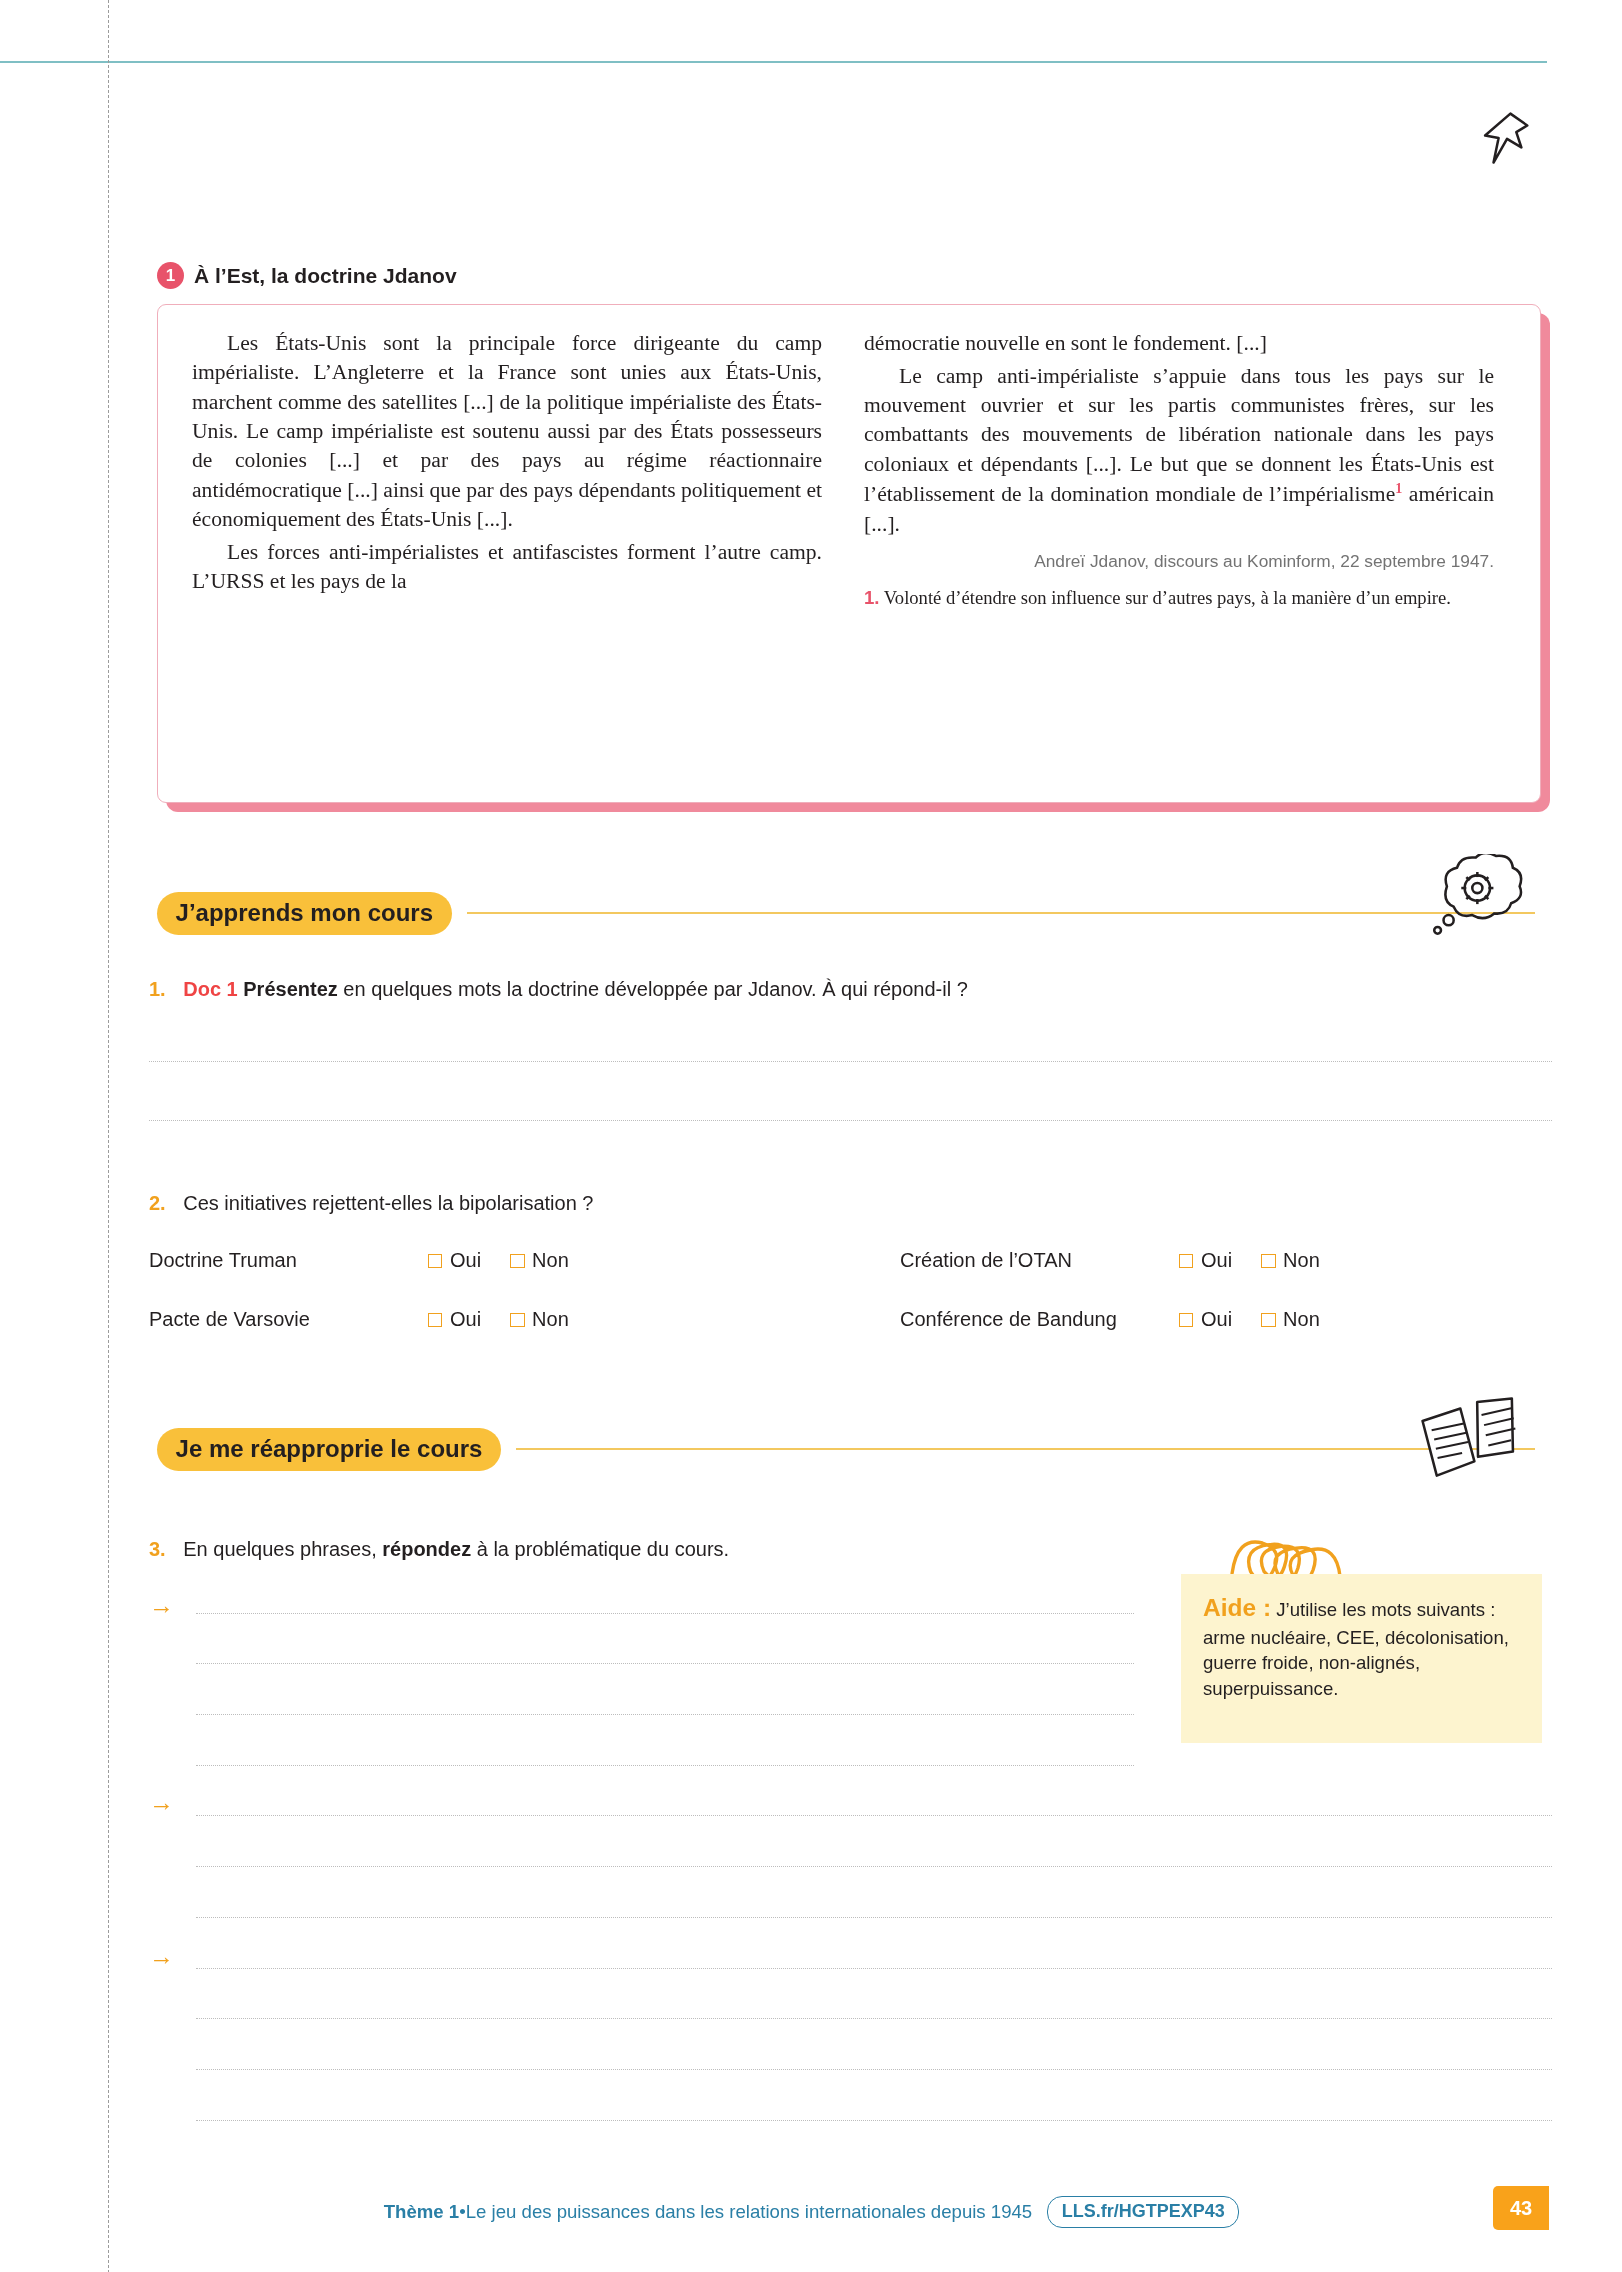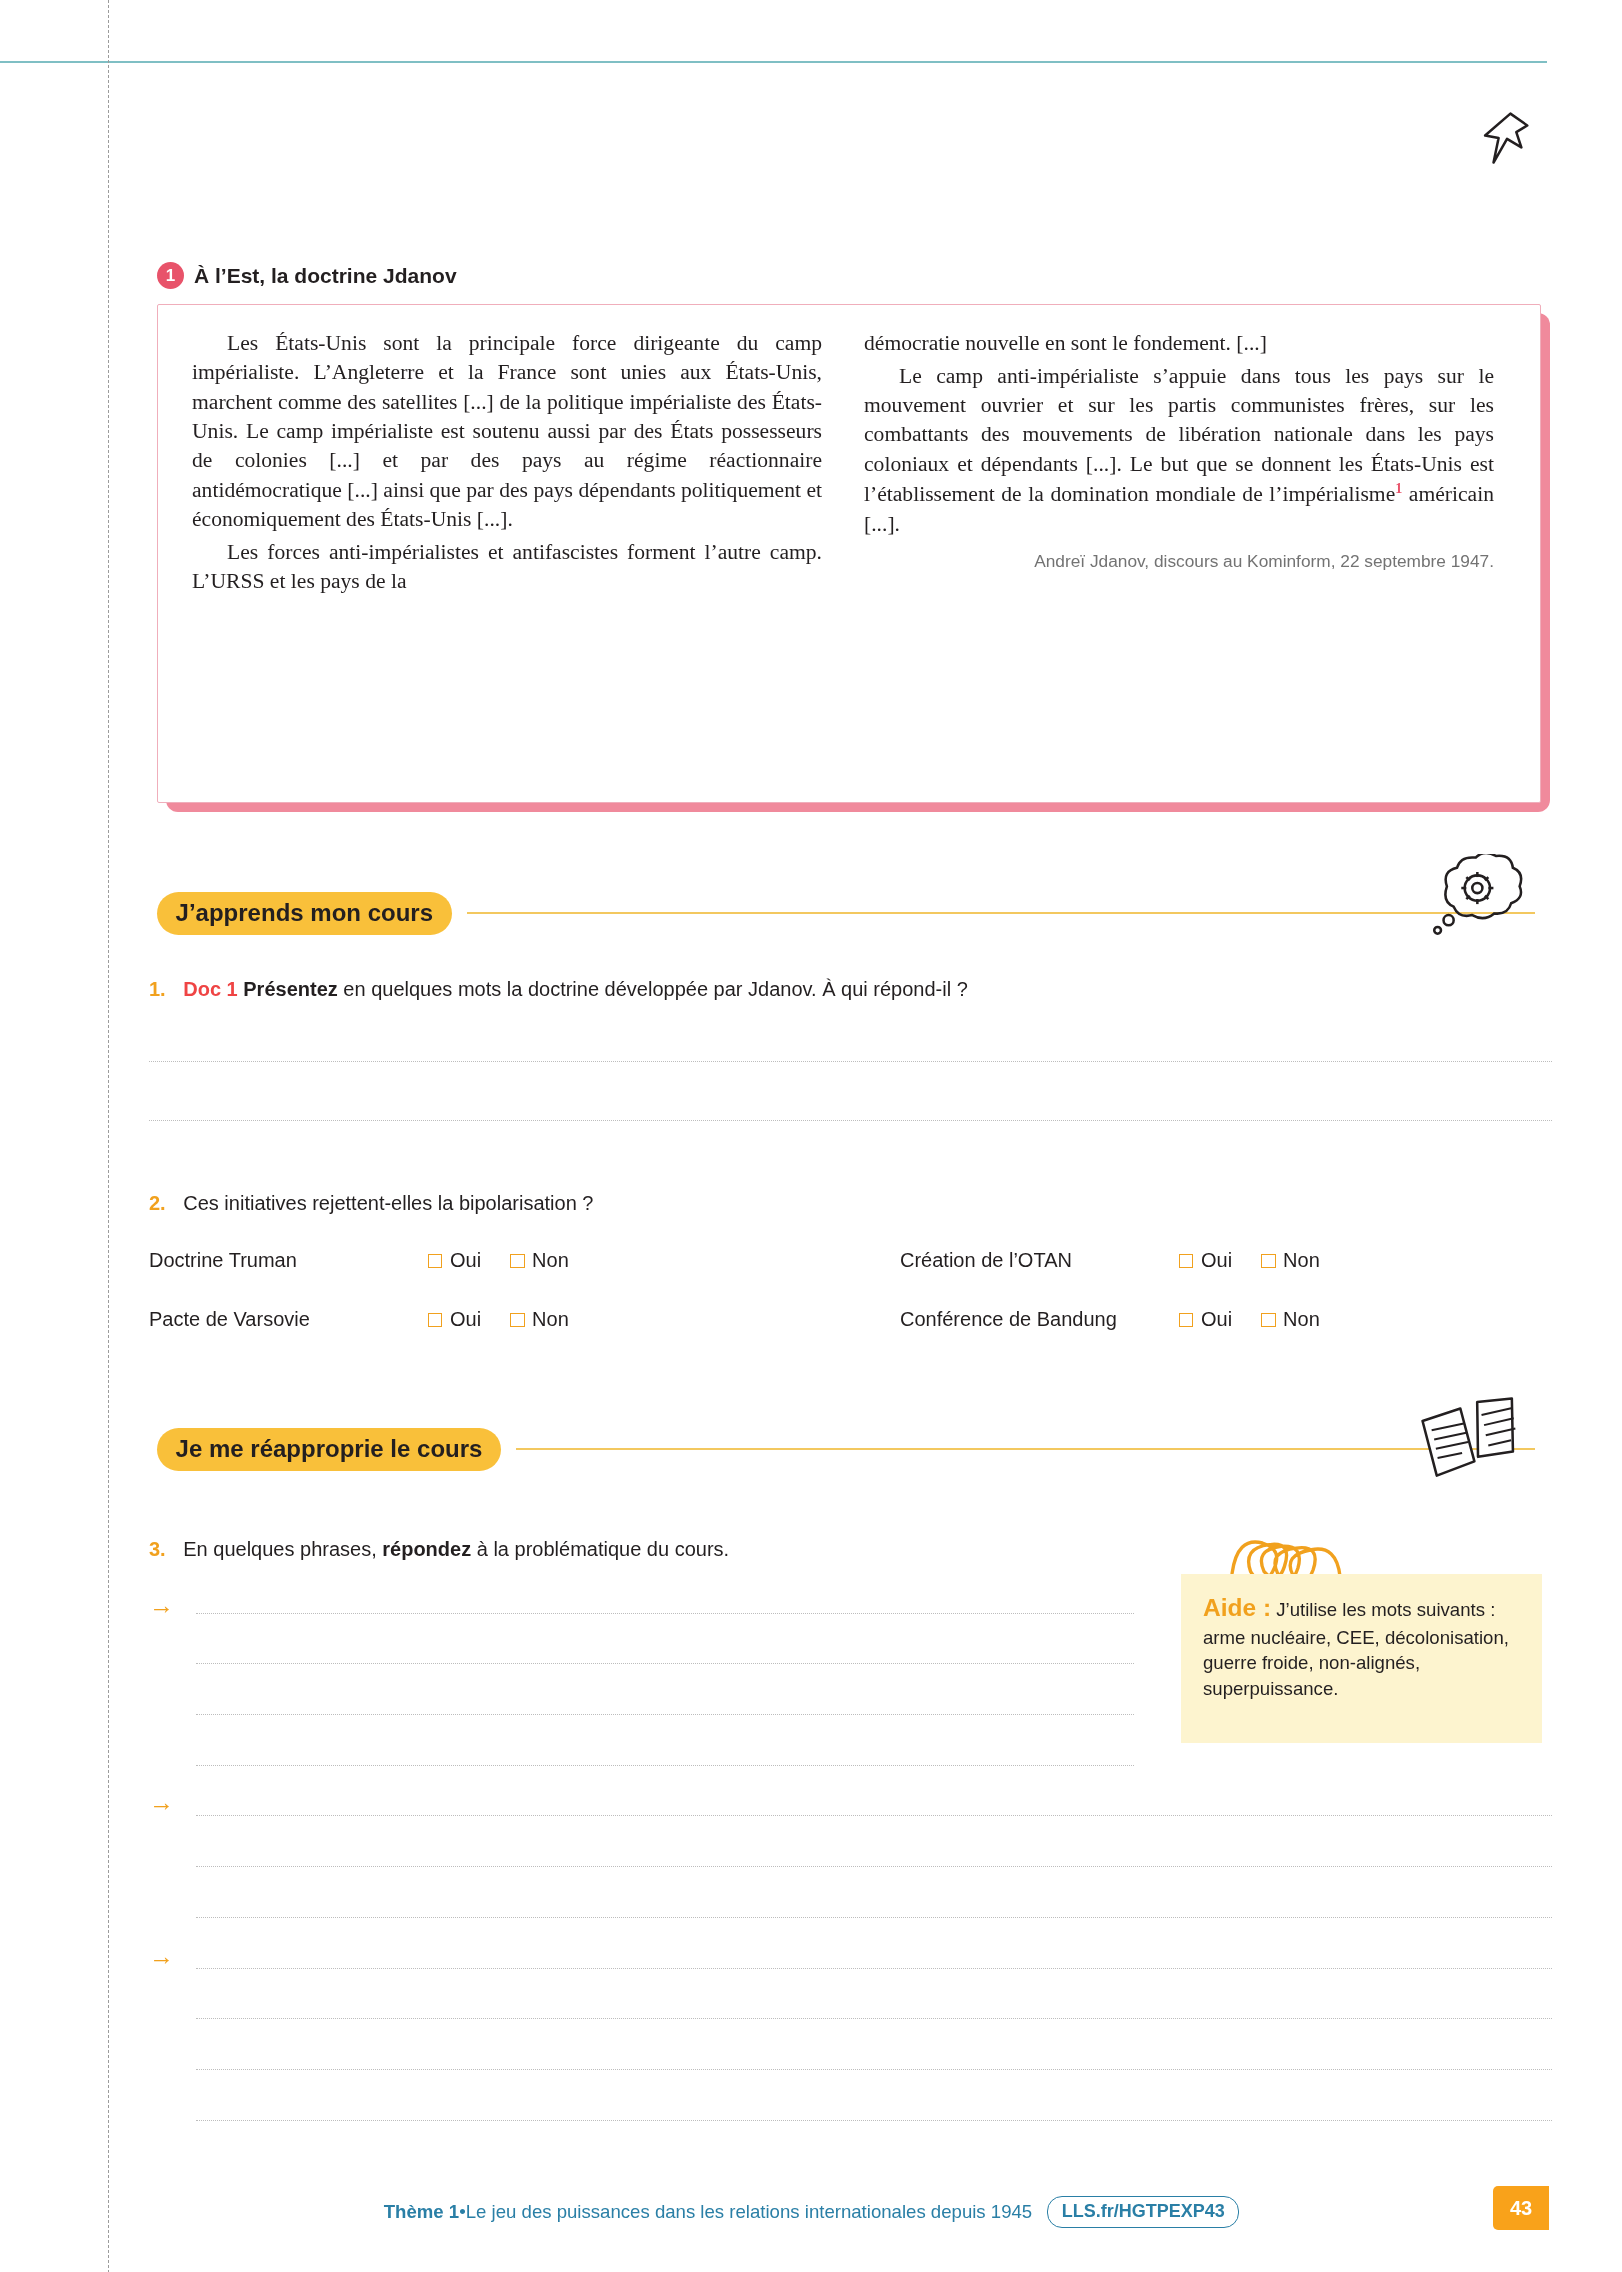--- a/index.html
+++ b/index.html
@@ -79,21 +79,21 @@
     width: 1384px; height: 499px;
     background: #f08a9c;
     border-radius: 12px;
   }
   .doc-box {
     position: absolute;
     left: 157px; top: 304px;
     width: 1384px; height: 499px;
     background: #ffffff;
     border: 1.7px solid #f0aebb;
-    border-radius: 2px;
+    border-radius: 9px;
     padding: 24px 34px 17px 34px;
     display: flex;
     gap: 42px;
   }
   .doc-col { width: 630px; }
   .doc-col p {
     margin: 0 0 0 0;
     font-family: "Liberation Serif", serif;
     font-size: 21.6px;
     line-height: 1.36;
@@ -238,20 +238,23 @@
   <div class="doc-box-shadow"></div>
   <div class="doc-box">
     <div class="doc-col">
       <p>Les États-Unis sont la principale force dirigeante du camp impérialiste. L’Angleterre et la France sont unies aux États-Unis, marchent comme des satellites [...] de la politique impérialiste des États-Unis. Le camp impérialiste est soutenu aussi par des États possesseurs de colonies [...] et par des pays au régime réactionnaire antidémocratique [...] ainsi que par des pays dépendants politiquement et économiquement des États-Unis [...].</p>
       <p>Les forces anti-impérialistes et antifascistes forment l’autre camp. L’URSS et les pays de la</p>
     </div>
     <div class="doc-col">
       <p class="noindent">démocratie nouvelle en sont le fondement. [...]</p>
       <p><span>Le camp anti-impérialiste s’appuie dans tous les pays sur le mouvement ouvrier et sur les partis communistes frères, sur les combattants des mouvements de libération nationale dans les pays coloniaux et dépendants [...]. Le but que se donnent les États-Unis est l’établissement de la domination mondiale de l’impérialisme</span><sup>1</sup><span> américain [...].</span></p>
       <div class="source">Andreï Jdanov, discours au Kominform, 22 septembre 1947.</div>
+      <div class="footnote">
+        <span class="fn-num">1.</span><span> Volonté d’étendre son influence sur d’autres pays, à la manière d’un empire.</span>
+      </div>
     </div>
   </div>
 
   <div class="section-head" style="left:157px; top:892px;">
     <div class="pill">
       <span>J’</span><span>apprends mon cours</span>
     </div>
     <div class="head-rule"></div>
   </div>
 

